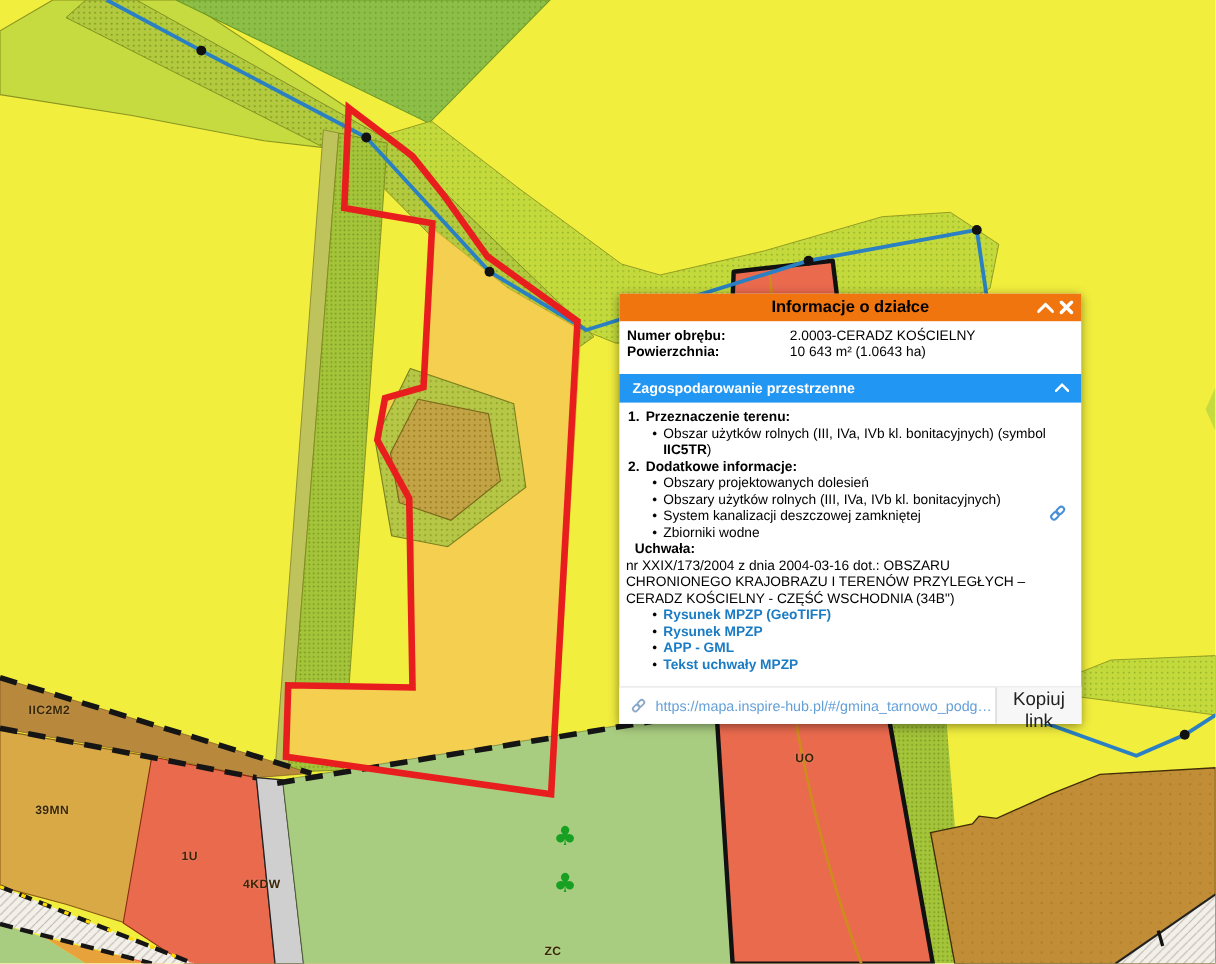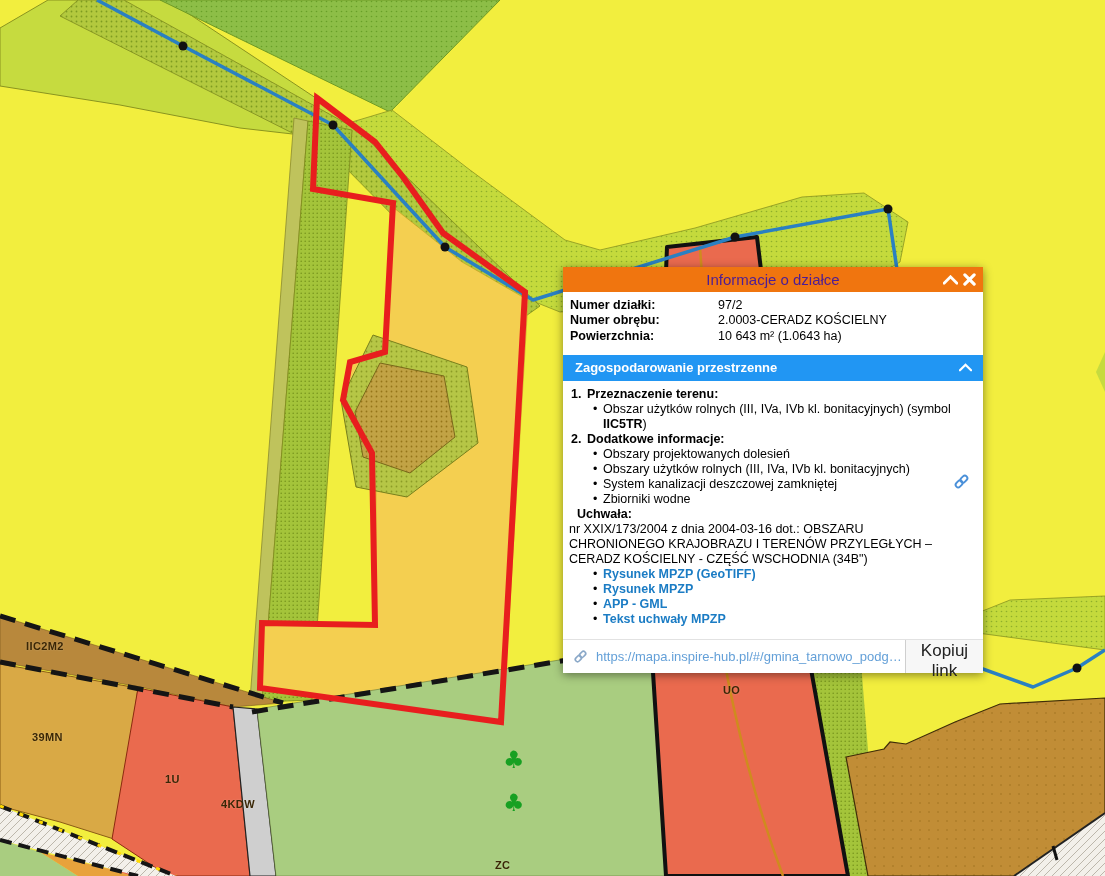--- a/index.html
+++ b/index.html
@@ -12,21 +12,21 @@
   .lbl-sm{font-size:11px;}
   .tree{position:absolute;color:#17a022;font-size:24px;line-height:1;
         font-family:"DejaVu Sans",sans-serif;}
   .attribution{position:absolute;left:1128px;top:856px;font-size:13px;color:#3c3c3c;
                text-shadow:0 0 2px #fff;white-space:nowrap;}
   
   .popup{position:absolute;left:563px;top:267px;width:420px;background:#fff;
          box-shadow:0 2px 9px rgba(0,0,0,.45);font-size:12.5px;color:#000;}
   .p-header{background:#f0750f;height:25px;display:flex;align-items:center;
             justify-content:center;position:relative;}
-  .p-title{color:#4c1d95;font-weight:normal;font-size:15px;}
+  .p-title{color:#000000;font-weight:bold;font-size:15px;}
   .hdr-icons{position:absolute;right:7px;top:0;height:100%;display:flex;
              align-items:center;gap:5px;}
   .hdr-icons svg{cursor:pointer;display:block;}
   .sec-bar{background:#2196f3;margin-top:4px;height:26px;display:flex;align-items:center;
            justify-content:space-between;padding:0 11px 0 12px;color:#fff;
            font-weight:bold;font-size:13px;}
   .fields{padding:6px 6px 7px 7px;}
   .frow{display:flex;line-height:1.22;}
   .flabel{width:148px;font-weight:bold;flex:none;}
   .content{position:relative;padding:6px 8px 9px 6px;line-height:1.2;}
@@ -184,24 +184,20 @@
       </svg>
       <svg width="13" height="13" viewBox="0 0 14 14">
         <path d="M2 2 L12 12 M12 2 L2 12" stroke="#fff" stroke-width="3.4" stroke-linecap="round"></path>
       </svg>
     </span>
   </div>
 
 
   <div class="fields">
 
-      <div class="frow">
-        <span class="flabel">Numer działki:</span>
-        <span class="fvalue">97/2</span>
-      </div>
 
       <div class="frow">
         <span class="flabel">Numer obrębu:</span>
         <span class="fvalue">2.0003-CERADZ KOŚCIELNY</span>
       </div>
 
       <div class="frow">
         <span class="flabel">Powierzchnia:</span>
         <span class="fvalue">10 643 m² (1.0643 ha)</span>
       </div>

